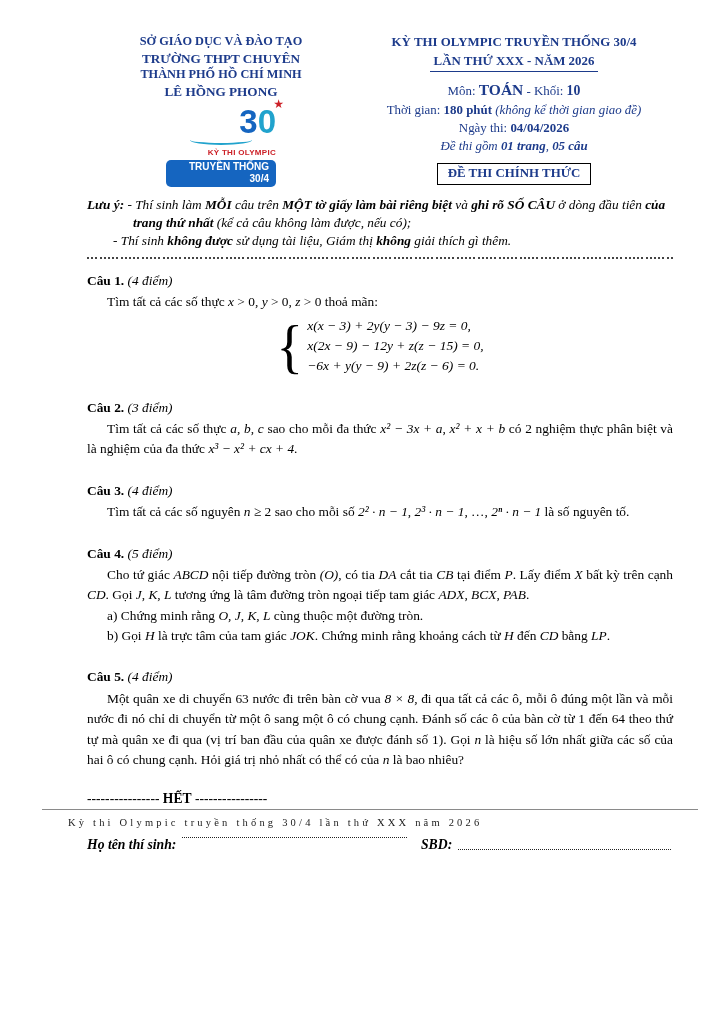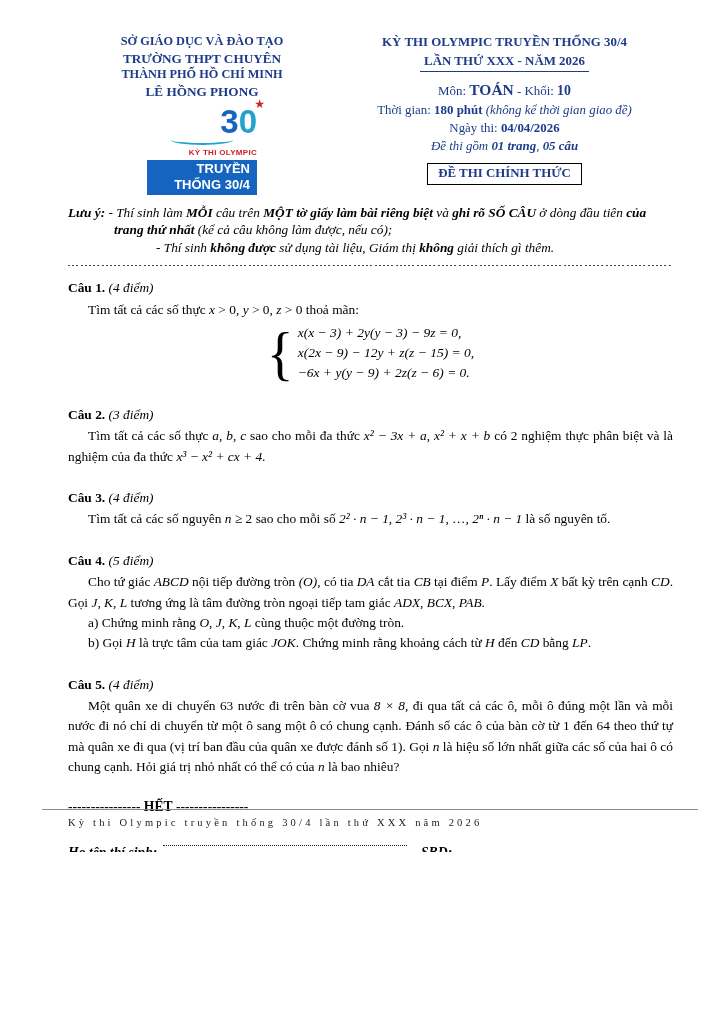--- a/index.html
+++ b/index.html
@@ -1,18 +1,18 @@
 <!DOCTYPE html>
 <html style="--navy: #1d3b8b; --logo-blue: #1565c0; --logo-teal: #21a3cd; --logo-red: #cc2027;"><head>
 <meta charset="utf-8">
 <style>
   *{margin:0;padding:0;box-sizing:border-box}
   html,body{background:#ffffff}
   body{font-family:"Liberation Serif","DejaVu Serif",serif;color:#000}
-  .page{width:725px;height:852px;background:#fff;padding:34px 52px 0 68px;position:relative;overflow:hidden}
+  .page{width:725px;height:852px;background:#fff;padding:34px 52px 0 87px;position:relative;overflow:hidden}
 
   
   .s-b{font-weight:bold}
   .s-i{font-style:italic}
   .s-bi{font-weight:bold;font-style:italic}
   .s-m{font-style:italic}
   .s-lg{font-size:15.5px}
   .s-md{font-size:13.8px}
 
   
@@ -26,26 +26,26 @@
   .h-line{font-size:12.9px;line-height:1.42}
   .stamp{display:inline-block;border:1.6px solid #000;padding:2px 10px 3px;font-weight:bold;font-size:12.9px;margin-top:7px;color:var(--navy)}
 
   
   .logo{width:110px;margin:5px auto 0;text-align:right;font-family:"Liberation Sans","DejaVu Sans",sans-serif}
   .logo-num{font-weight:bold;font-size:33px;line-height:1;position:relative;display:inline-block;color:var(--logo-blue)}
   .logo-num .num2{color:var(--logo-teal)}
   .logo-star{position:absolute;top:-7px;right:-8px;color:var(--logo-red);font-size:12px}
   .logo-swoosh{width:62px;height:10px;border-bottom:2.5px solid var(--logo-teal);border-radius:50%;margin:-3px auto 3px}
   .logo-l1{color:var(--logo-red);font-weight:bold;font-size:8px;letter-spacing:.3px;line-height:1.2}
-  .logo-band{display:inline-block;background:var(--logo-blue);color:#fff;font-weight:bold;font-size:13px;padding:1.5px 7px 2px;border-radius:0;margin-top:2px;line-height:1.2}
+  .logo-band{display:inline-block;background:var(--logo-blue);color:#fff;font-weight:bold;font-size:10px;padding:1.5px 7px 2px;border-radius:5px;margin-top:2px;line-height:1.2}
 
   
   .notice{margin-top:9px;font-size:13.3px;line-height:1.33}
   .notice-p1{padding-left:46px;text-indent:-46px}
-  .notice-p2{margin-left:88px}
+  .notice-p2{margin-left:26px}
 
   .divider{margin:8px 0 12px;height:1.6px;background:repeating-linear-gradient(90deg,#444 0 2px,transparent 2px 4.2px)}
 
   
   .question{margin-bottom:21px}
   .q-title{font-size:13.4px;line-height:1.45;margin-bottom:2px}
   .q-par{font-size:13.4px;line-height:1.52;text-indent:20px;text-align:justify}
   .eq-system{display:flex;justify-content:center;align-items:center;margin:3px 0 1px}
   .brace{font-size:56px;line-height:60px;font-weight:400;margin-right:4px;transform:scaleY(1.05)}
   .eq-lines{text-align:left}

